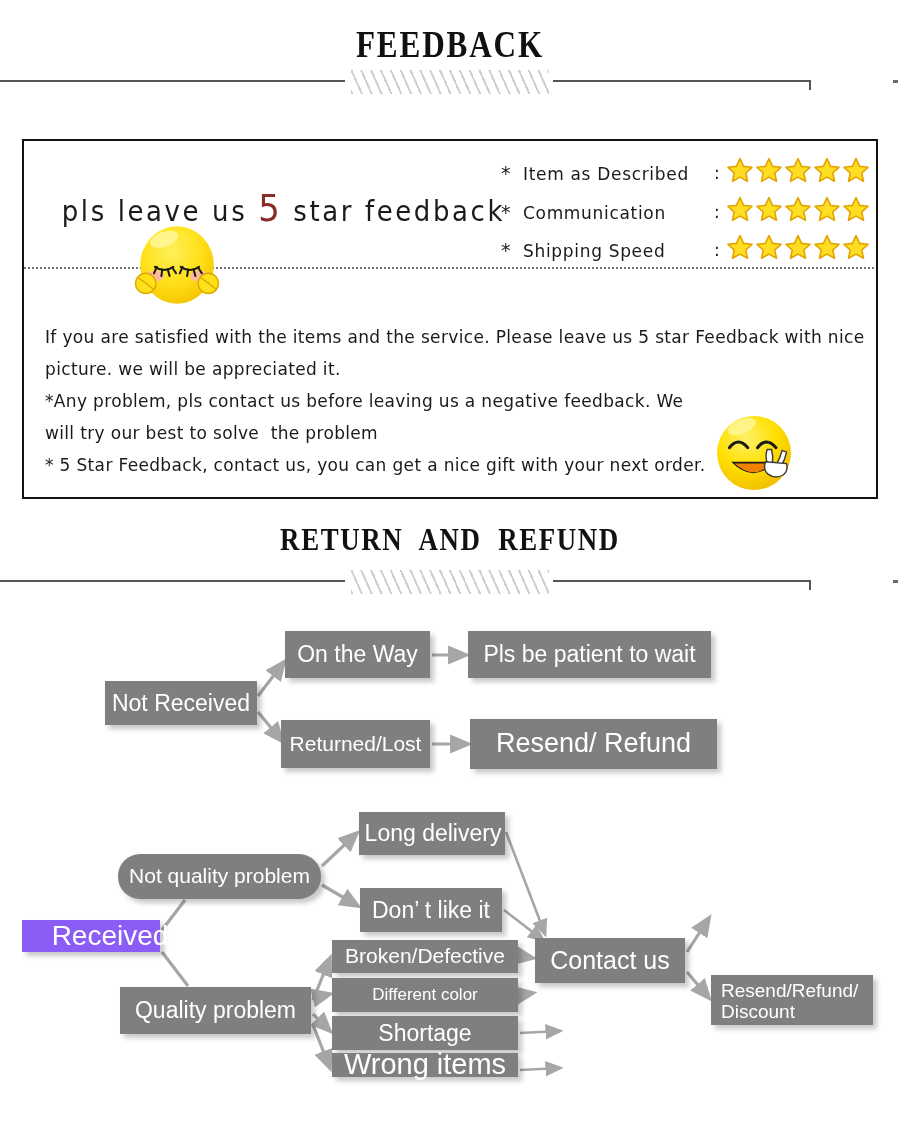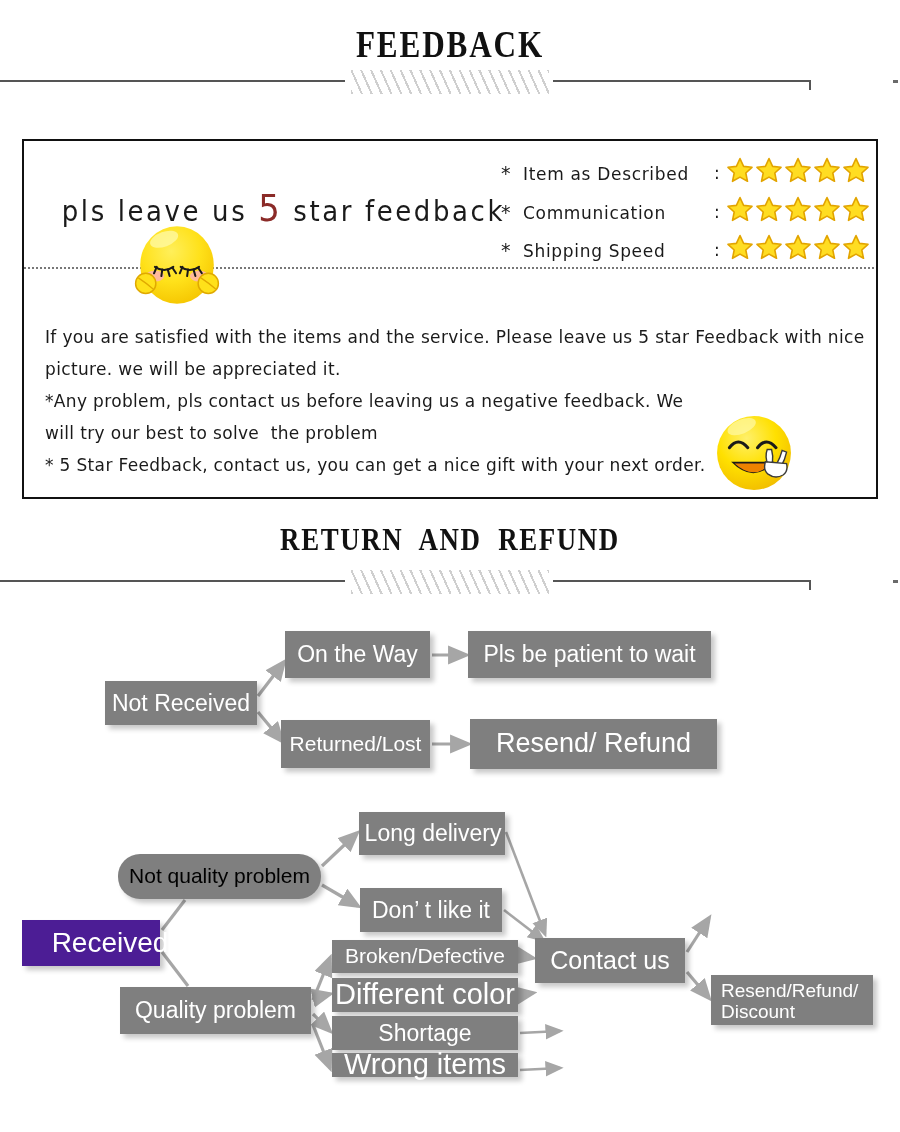--- a/index.html
+++ b/index.html
@@ -423,25 +423,25 @@
 
       <path d="M687,352 L709,318"></path>
       <path d="M687,372 L709,398"></path>
     </g>
   </svg>
 <div class="node" style="left: 105px; top: 81px; width: 152px; height: 44px; font-size: 23px; background: rgb(127, 127, 127); color: rgb(255, 255, 255);">Not Received</div>
     <div class="node" style="left: 285px; top: 31px; width: 145px; height: 47px; font-size: 23px; background: rgb(127, 127, 127); color: rgb(255, 255, 255);">On the Way</div>
     <div class="node" style="left: 468px; top: 31px; width: 243px; height: 47px; font-size: 23px; background: rgb(127, 127, 127); color: rgb(255, 255, 255);">Pls be patient to wait</div>
     <div class="node" style="left: 281px; top: 120px; width: 149px; height: 48px; font-size: 21px; background: rgb(127, 127, 127); color: rgb(255, 255, 255);">Returned/Lost</div>
     <div class="node" style="left: 470px; top: 119px; width: 247px; height: 50px; font-size: 27px; background: rgb(127, 127, 127); color: rgb(255, 255, 255);">Resend/ Refund</div>
-    <div class="node" style="left: 22px; top: 320px; width: 138px; height: 46px; font-size: 28px; background: #4c1d95; color: rgb(255, 255, 255); padding-left: 44px;">Received</div>
-    <div class="node" style="left: 118px; top: 254px; width: 203px; height: 45px; font-size: 21px; background: rgb(127, 127, 127); color: #000000; border-radius: 22px;">Not quality problem</div>
+    <div class="node" style="left: 22px; top: 320px; width: 138px; height: 32px; font-size: 28px; background: #8b5cf6; color: rgb(255, 255, 255); padding-left: 44px;">Received</div>
+    <div class="node" style="left: 118px; top: 254px; width: 203px; height: 45px; font-size: 21px; background: rgb(127, 127, 127); color: #ffffff; border-radius: 22px;">Not quality problem</div>
     <div class="node" style="left: 120px; top: 387px; width: 191px; height: 47px; font-size: 23px; background: rgb(127, 127, 127); color: rgb(255, 255, 255);">Quality problem</div>
     <div class="node" style="left: 359px; top: 212px; width: 146px; height: 43px; font-size: 23px; background: rgb(127, 127, 127); color: rgb(255, 255, 255); padding-left: 8px;">Long delivery</div>
     <div class="node" style="left: 360px; top: 288px; width: 142px; height: 44px; font-size: 23px; background: rgb(127, 127, 127); color: rgb(255, 255, 255);">Don’ t like it</div>
     <div class="node" style="left: 332px; top: 340px; width: 186px; height: 33px; font-size: 21px; background: rgb(127, 127, 127); color: rgb(255, 255, 255);">Broken/Defective</div>
-    <div class="node" style="left: 332px; top: 378px; width: 186px; height: 34px; font-size: 29px; background: rgb(127, 127, 127); color: rgb(255, 255, 255);">Different color</div>
+    <div class="node" style="left: 332px; top: 378px; width: 186px; height: 34px; font-size: 17px; background: rgb(127, 127, 127); color: rgb(255, 255, 255);">Different color</div>
     <div class="node" style="left: 332px; top: 416px; width: 186px; height: 34px; font-size: 23px; background: rgb(127, 127, 127); color: rgb(255, 255, 255); text-align: center;">Shortage</div>
     <div class="node" style="left: 332px; top: 453px; width: 186px; height: 24px; font-size: 29px; background: rgb(127, 127, 127); color: rgb(255, 255, 255);">Wrong items</div>
     <div class="node" style="left: 535px; top: 338px; width: 150px; height: 45px; font-size: 25px; background: rgb(127, 127, 127); color: rgb(255, 255, 255);">Contact us</div>
     <div class="node two-line" style="left: 711px; top: 375px; width: 162px; height: 50px; font-size: 19px; background: rgb(127, 127, 127); color: rgb(255, 255, 255);">Resend/Refund/
 Discount</div>
   </div>
 
 </body></html>

